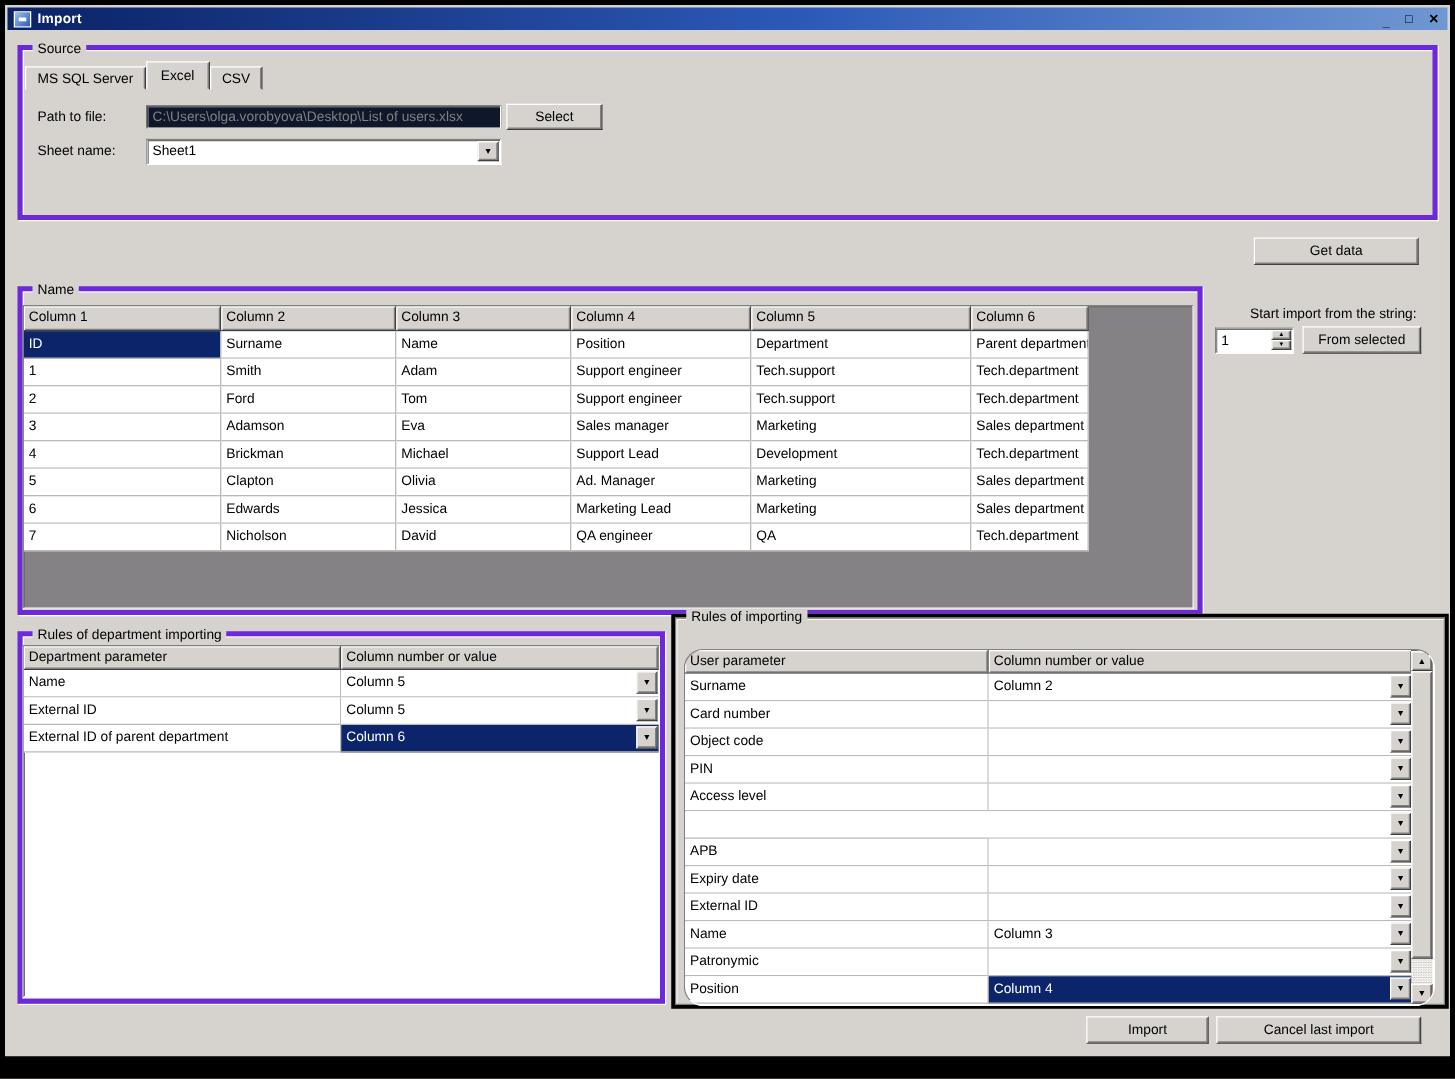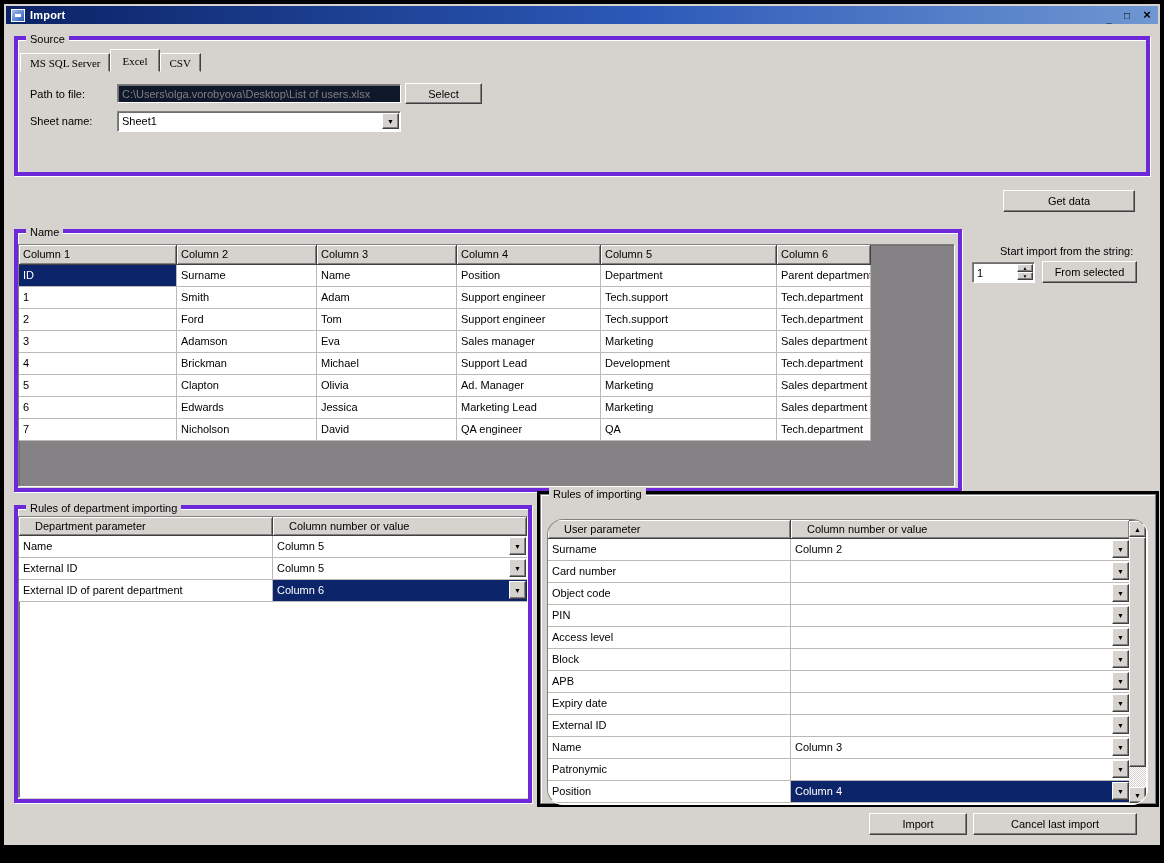--- a/index.html
+++ b/index.html
@@ -21,21 +21,21 @@
   .g-min { font-weight:bold; font-size:10px; margin-top:6px; }
   .g-max { font-weight:bold; font-size:10px; }
   .g-cls { font-weight:bold; font-size:13px; line-height:10px; }
 
   .group { position:absolute; border:4px solid #6d28d9; box-shadow: inset 1px 1px 0 #fff, 1px 1px 0 #fff; }
   .legend { position:absolute; top:-7px; left:8px; background:#d6d3ce; padding:0 4px; line-height:13px; white-space:nowrap; }
 
   .src-group { left:10px; top:32px; width:1136px; height:140px; }
   .tabs { position:absolute; left:16px; top:45px; height:23px; display:flex; align-items:flex-end; z-index:2; }
   .tab { height:19px; padding:0 9px; display:flex; align-items:center; background:#d6d3ce;
-    border:1px solid; border-color:#fff #404040 #d6d3ce #fff; box-shadow: inset -1px 0 0 #808080; font-family: Liberation Serif, serif; }
+    border:1px solid; border-color:#fff #404040 #d6d3ce #fff; box-shadow: inset -1px 0 0 #808080; }
   .tab.active { height:23px; padding:0 11px; z-index:3; }
 
   .lbl { position:absolute; white-space:nowrap; }
   .path-lbl { left:26px; top:84px; }
   .path-field { position:absolute; left:113px; top:80px; width:284px; height:19px; background:#0f172a; color:#808080;
     font-family:"Liberation Sans", sans-serif; font-size:11px; padding:0 4px; outline:none; }
   .select-btn { left:401px; top:79px; width:77px; height:21px; }
   .sheet-lbl { left:26px; top:111px; }
   .combo { position:absolute; left:113px; top:107px; width:284px; height:21px; background:#fff; }
   .combo-text { position:absolute; left:4px; top:3px; }
@@ -69,21 +69,21 @@
   .spin { position:absolute; right:1px; top:1px; bottom:2px; width:16px; display:flex; flex-direction:column; }
   .sbtn { flex:1; background:#d6d3ce; border:1px solid; border-color:#fff #404040 #404040 #fff;
     box-shadow: inset -1px -1px 0 #808080; display:flex; align-items:center; justify-content:center; }
   .sbtn .arrow { font-size:5px; line-height:5px; }
 
   .dept-group { left:10px; top:501px; width:518px; height:298px; }
   .rules-table { position:absolute; background:#fff; overflow:hidden; }
   .dept-table { left:14px; top:512px; width:510px; height:282px; }
   .rules-head { display:flex; height:19px; }
   .rhcell { background:#d6d3ce; border-right:1px solid #404040; border-bottom:1px solid #404040;
-    box-shadow: inset 1px 1px 0 #fff, inset -1px -1px 0 #808080; padding:3px 4px 0 16px; white-space:nowrap; overflow:hidden; }
+    box-shadow: inset 1px 1px 0 #fff, inset -1px -1px 0 #808080; padding:3px 4px 0 4px; white-space:nowrap; overflow:hidden; }
   .rrow { display:flex; height:22px; }
   .rparam { background:#fff; border-right:1px solid #bdbab5; border-bottom:1px solid #bdbab5; padding:4px 4px 0 4px; white-space:nowrap; overflow:hidden; }
   .rval { position:relative; flex:1; background:#fff; border-bottom:1px solid #bdbab5; padding:4px 20px 0 4px; white-space:nowrap; overflow:hidden; }
   .rval.sel { background:#0b246a; color:#fff; }
   .dept-table .rparam { width:254px; }
   .dept-table .rhcell.p { width:254px; }
   .dept-table .rhcell.v { flex:1; }
 
   .highlight-frame { position:absolute; left:533px; top:487px; width:622px; height:316px; border:3px solid #000; background:#d6d3ce; }
   .user-group { position:absolute; left:0; top:0; right:0; bottom:0; border:1px solid #808080; box-shadow: inset 1px 1px 0 #fff; }
@@ -309,21 +309,20 @@
                   <span class="arrow">▼</span>
                 </div></div>
             </div>
             <div class="rrow">
               <div class="rparam">Access level</div>
               <div class="rval"><span></span><div class="dropbtn">
                   <span class="arrow">▼</span>
                 </div></div>
             </div>
             <div class="rrow">
-              <div class="rparam">Block</div>
               <div class="rval"><span></span><div class="dropbtn">
                   <span class="arrow">▼</span>
                 </div></div>
             </div>
             <div class="rrow">
               <div class="rparam">APB</div>
               <div class="rval"><span></span><div class="dropbtn">
                   <span class="arrow">▼</span>
                 </div></div>
             </div>

